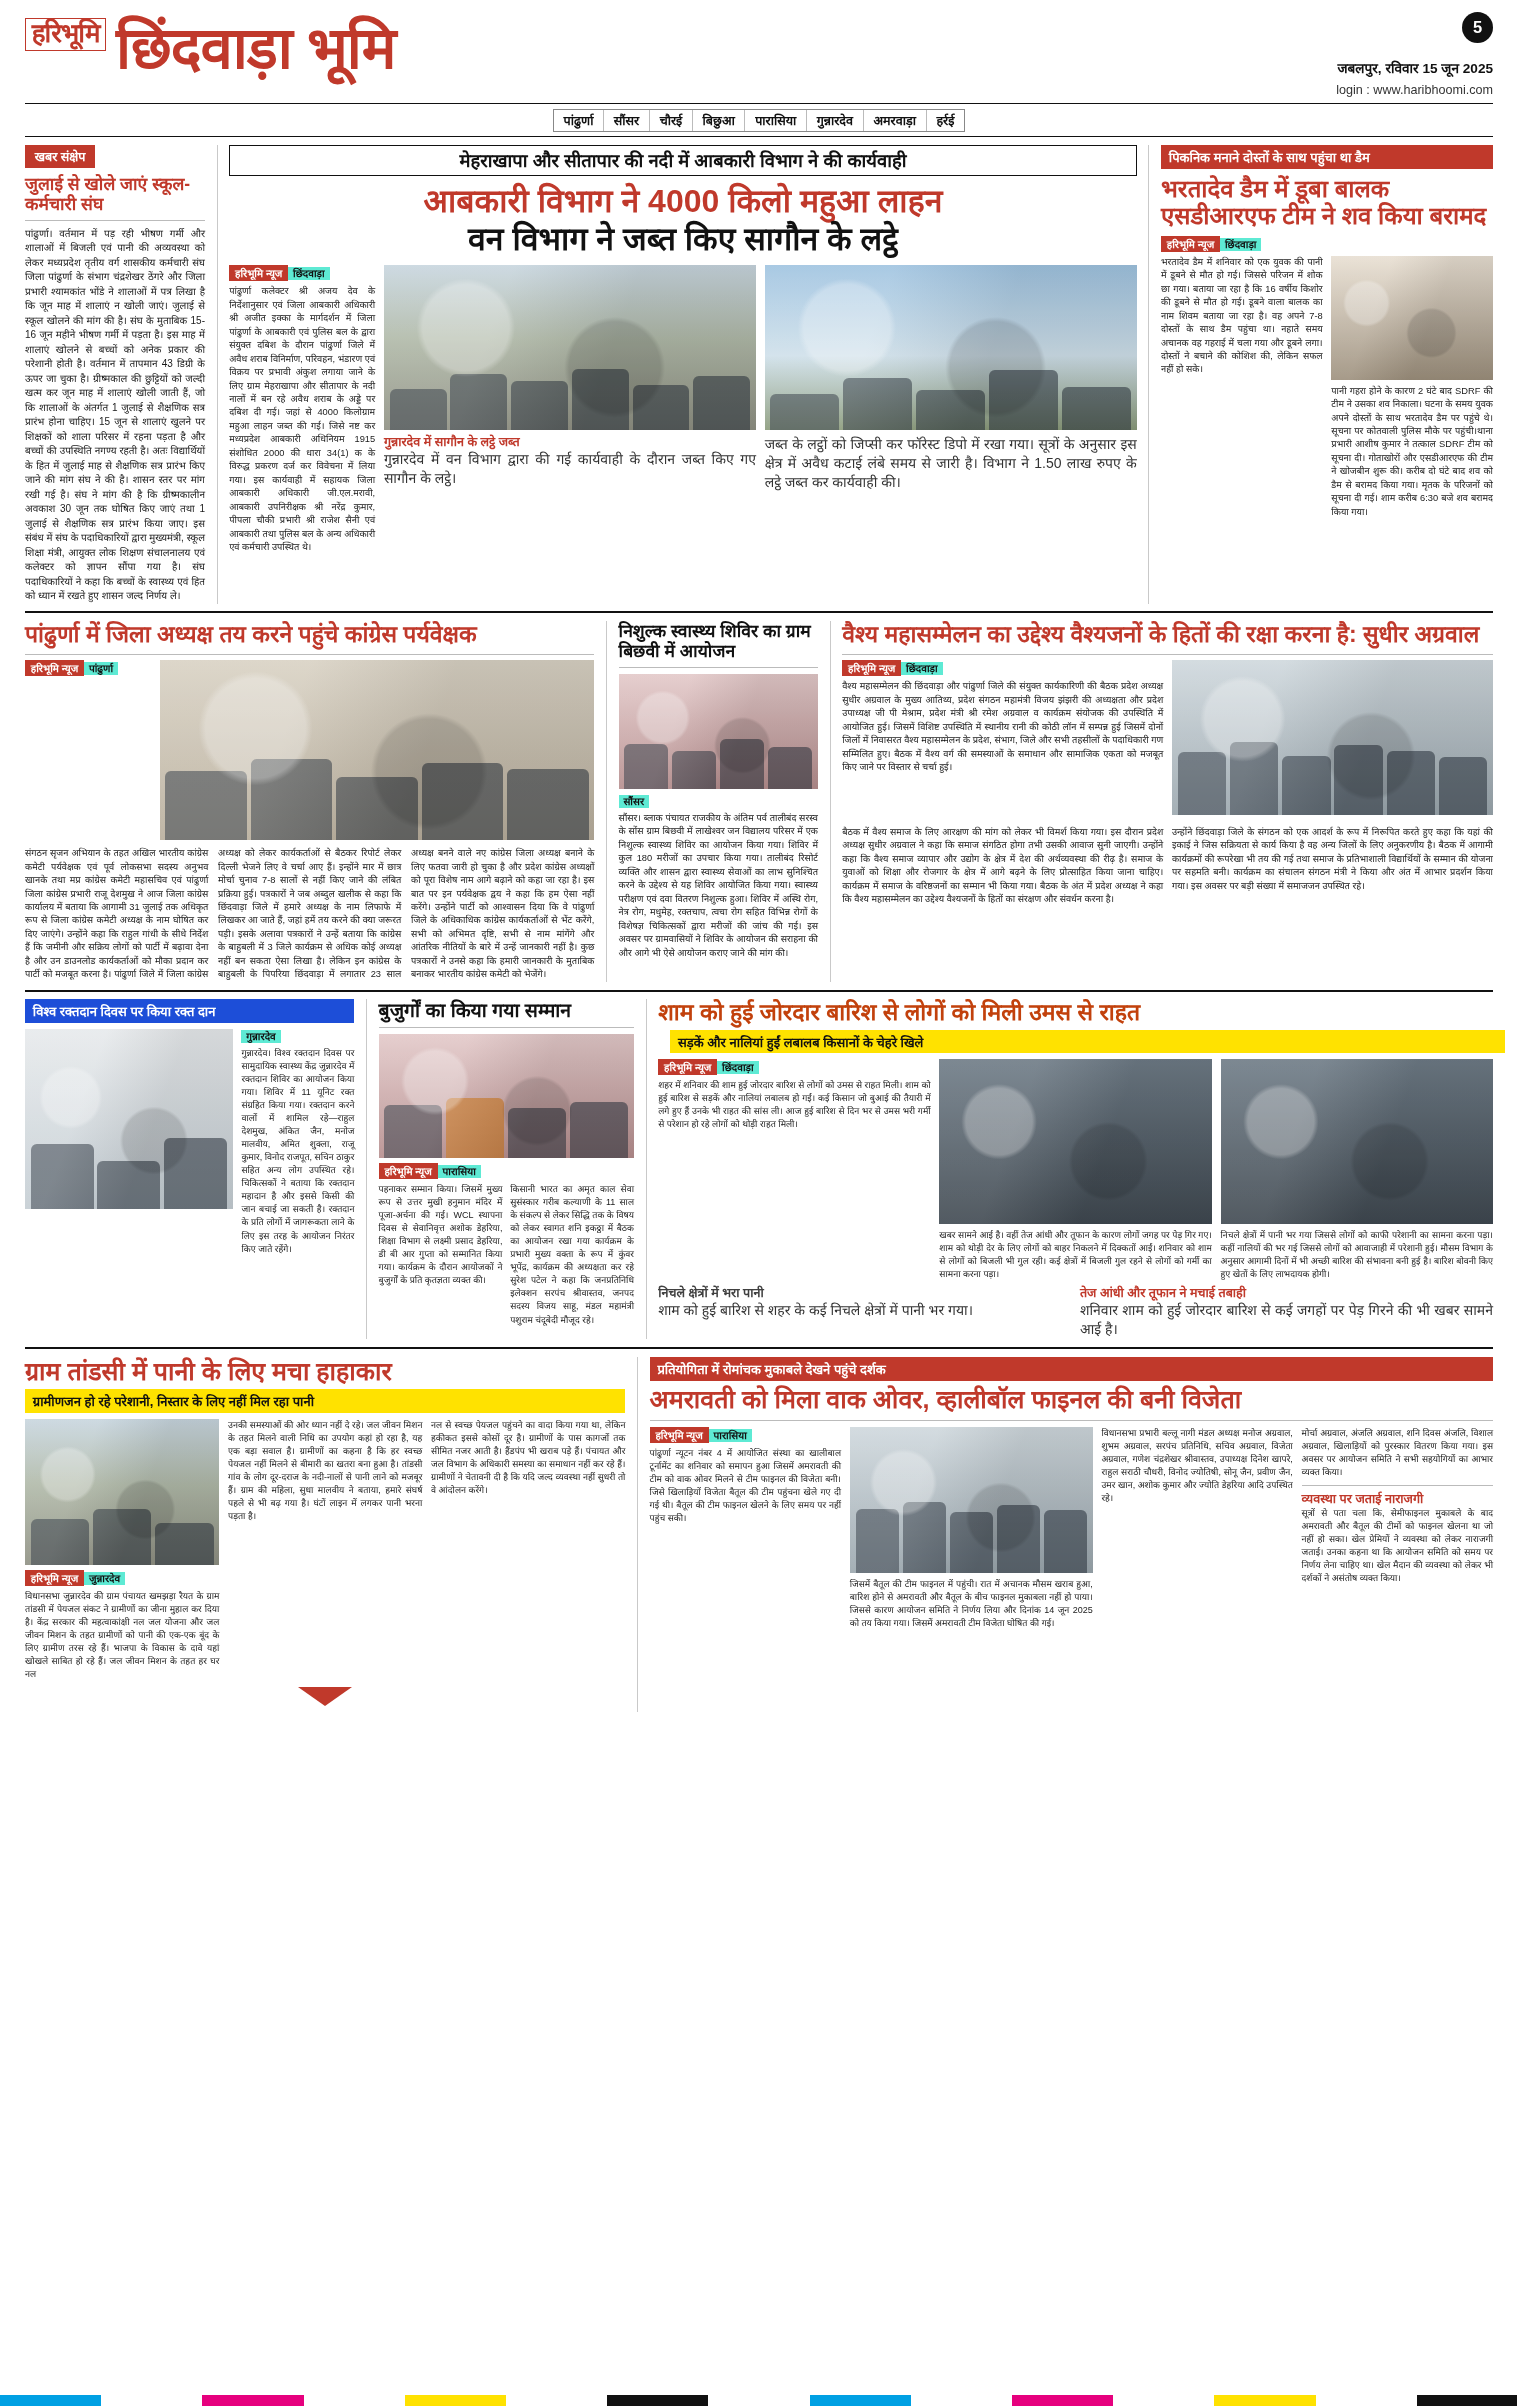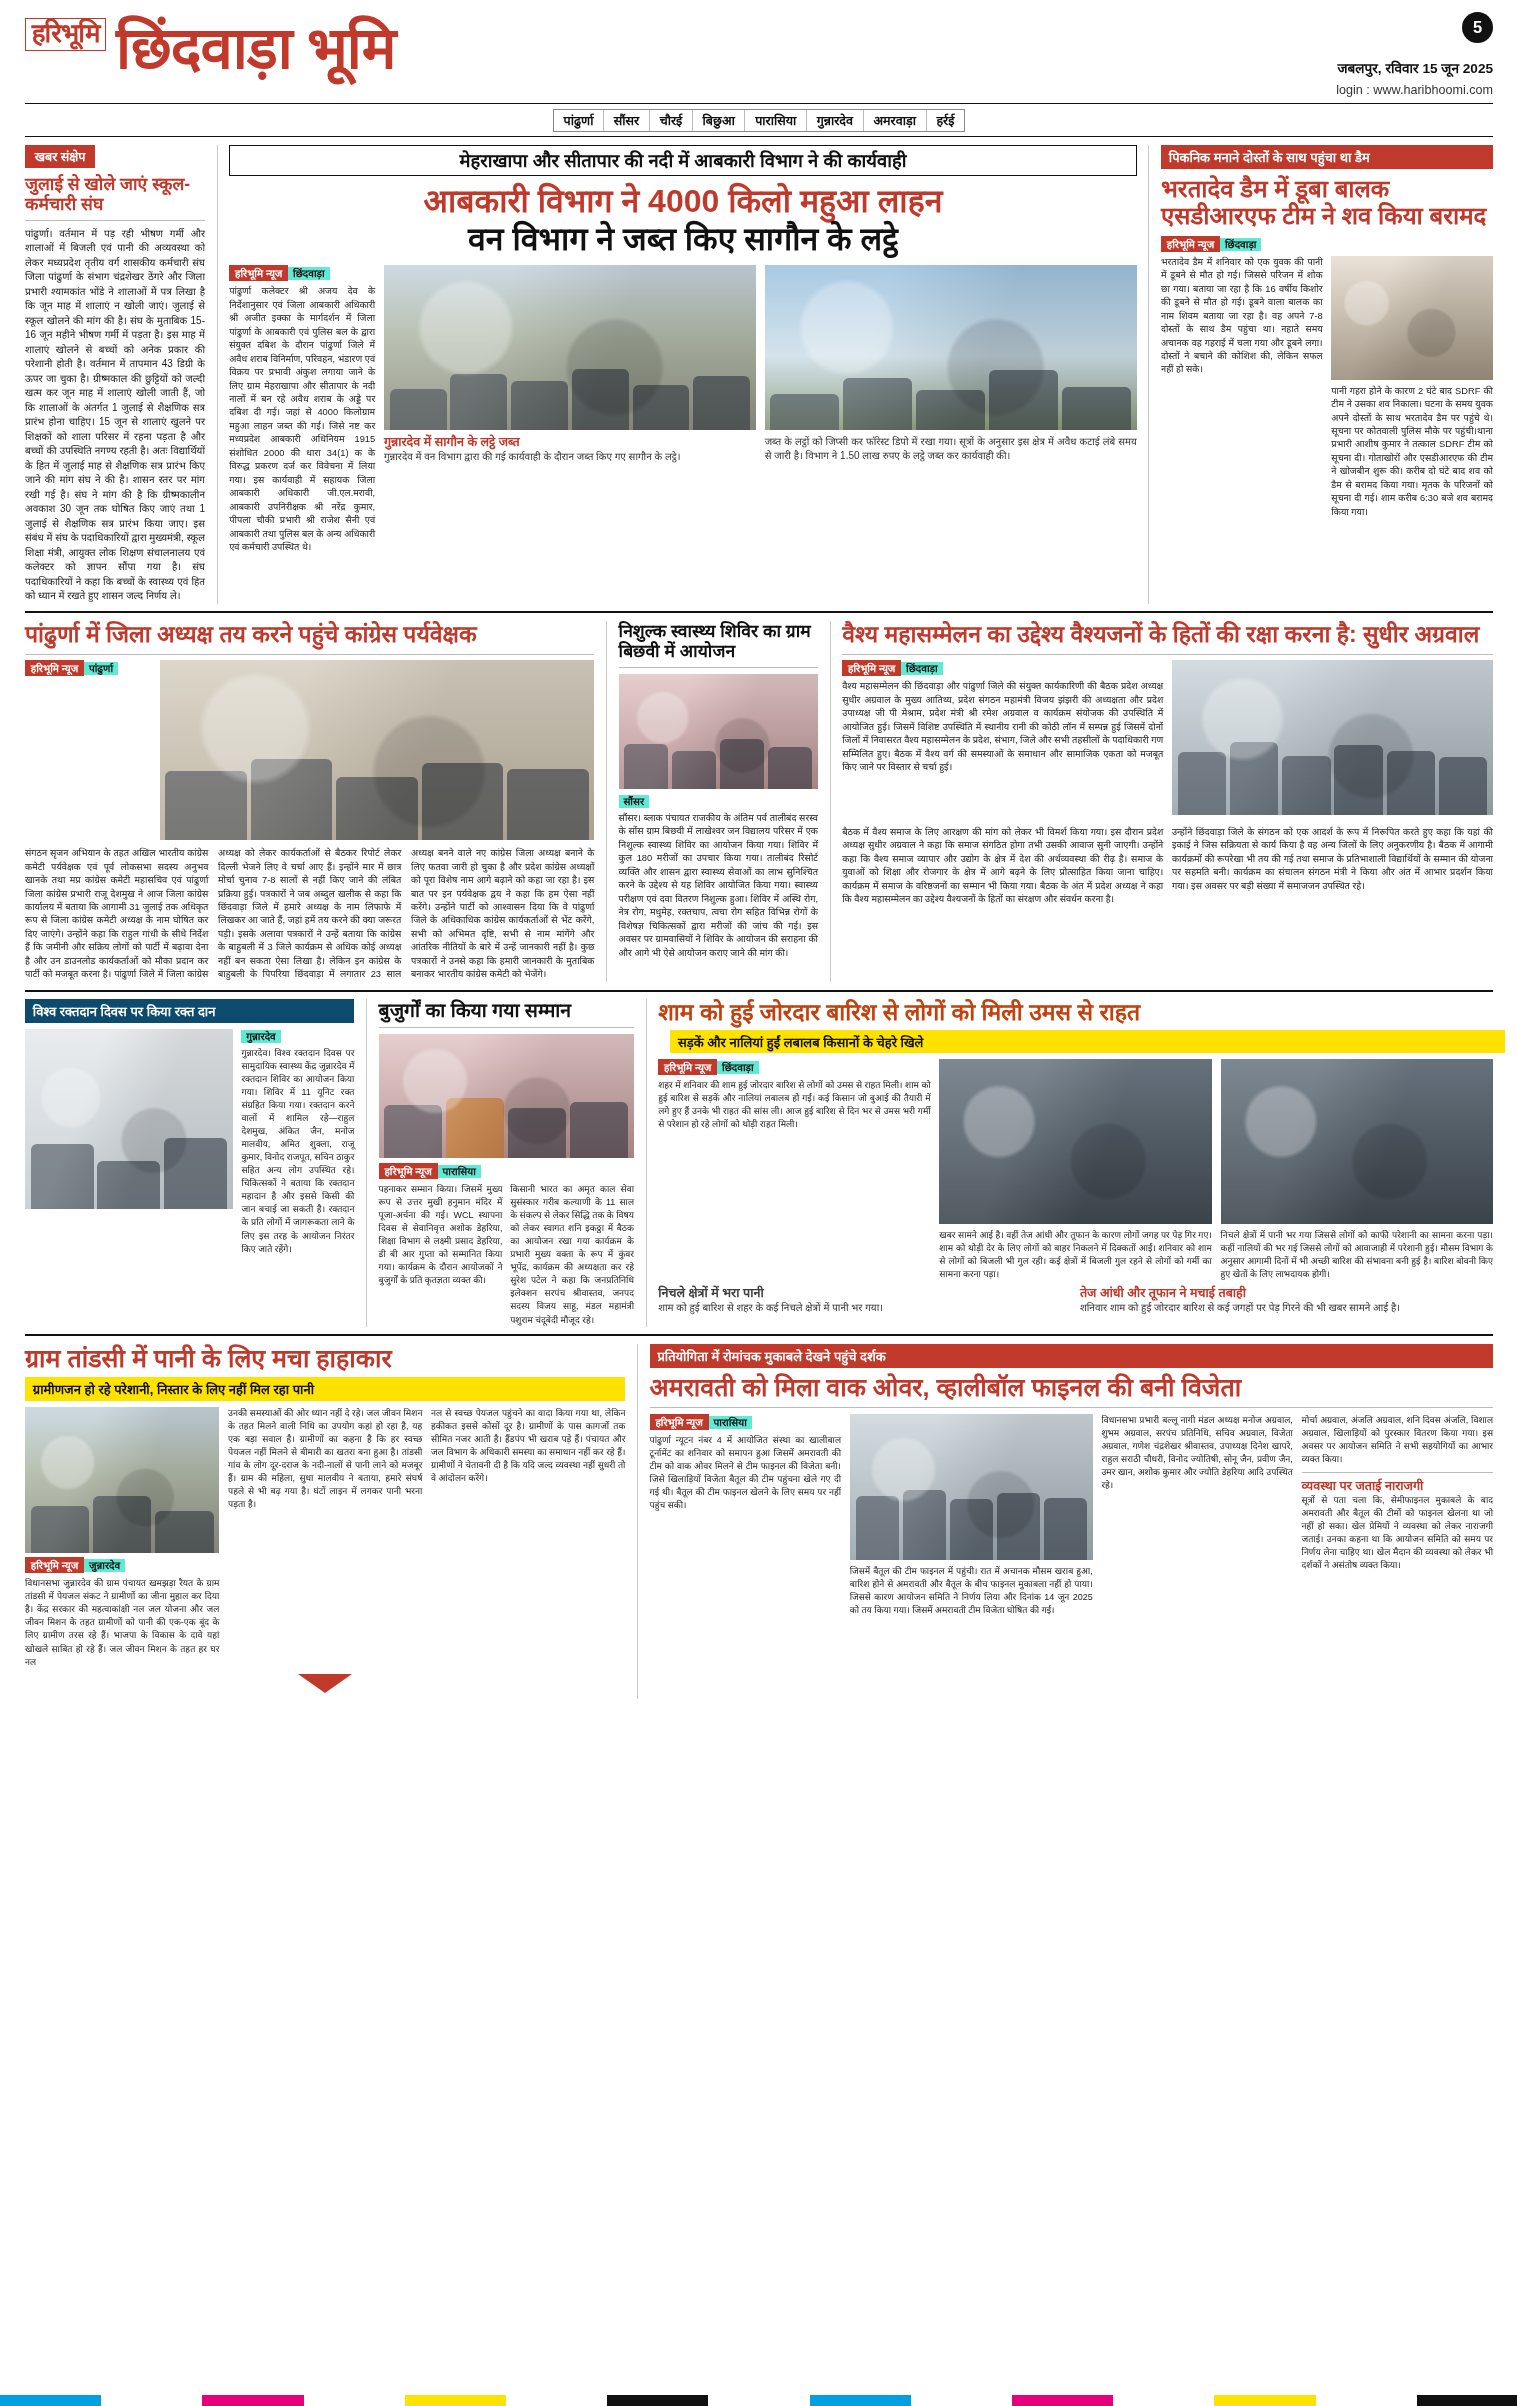--- a/index.html
+++ b/index.html
@@ -27,32 +27,32 @@
   
   .edition-strip { display:flex; align-items:center; justify-content:center; gap:0; border-top:1.9px solid #111; border-bottom:1.9px solid #111; padding:4.9px 0; margin-bottom:7.8px; }
   .edition-wrap { border:1px solid #888; display:flex; }
   .ed-item { font-size:12.6px; font-weight:bold; padding:1.9px 9.7px; border-right:1px solid #bbb; color:#111; }
   .ed-item:last-child { border-right:none; }
 
   
   .rule { border-top:1px solid #bbb; margin:5.8px 0; }
   .hl-yellow { background:#ffe200; }
   .hl-red { background:#c0392b; color:#fff; }
-  .hl-orange { background:#0c4a6e; color:#fff; }
+  .hl-orange { background:#1d4ed8; color:#fff; }
 
   .hd-xl { font-size:32px; font-weight:bold; color:#c0392b; line-height:1.12; }
   .hd-lg { font-size:23px; font-weight:bold; color:#111; line-height:1.15; }
   .hd-md { font-size:19.4px; font-weight:bold; color:#111; line-height:1.15; }
   .hd-sm { font-size:15.5px; font-weight:bold; line-height:1.2; }
   .kicker { font-size:13px; font-weight:bold; padding:2.9px 7.8px; display:inline-block; }
   .byline { font-size:10.2px; font-weight:bold; color:#fff; background:#c0392b; display:inline-block; padding:1px 5.8px; }
   .byline-wrap { font-size:10.2px; margin-bottom:3.9px; }
   .byline-place { font-size:10.2px; font-weight:bold; color:#111; background:#5eead4; padding:1px 4.9px; }
   .body-text { font-size:10px; line-height:1.45; text-align:justify; color:#1a1a1a; }
-  .cap { font-size:10px; line-height:1.35; text-align:justify; color:#333; }
+  .cap { font-size:14px; line-height:1.35; text-align:justify; color:#333; }
 
   .photo { background:#b9c4cc; position:relative; overflow:hidden; }
   .photo.sky { background:linear-gradient(#9fc3e0,#cfe0ea 55%,#8a9a7a); }
   .photo.road { background:linear-gradient(#c8d6df 0%,#b0b9a8 45%,#8e8f82 100%); }
   .photo.indoor { background:linear-gradient(#d9d2c4,#b8ae9c); }
   .photo.group { background:linear-gradient(#cfd8dd,#9aa6ad); }
   .photo.portrait { background:linear-gradient(#e8dfd2,#9c8f7c); }
   .photo.hall { background:linear-gradient(#e3c9c9,#b58d8d); }
   .photo.night { background:linear-gradient(#6e7b86,#3f4850); }
   .photo.hosp { background:linear-gradient(#e7eaec,#c4cdd3); }

